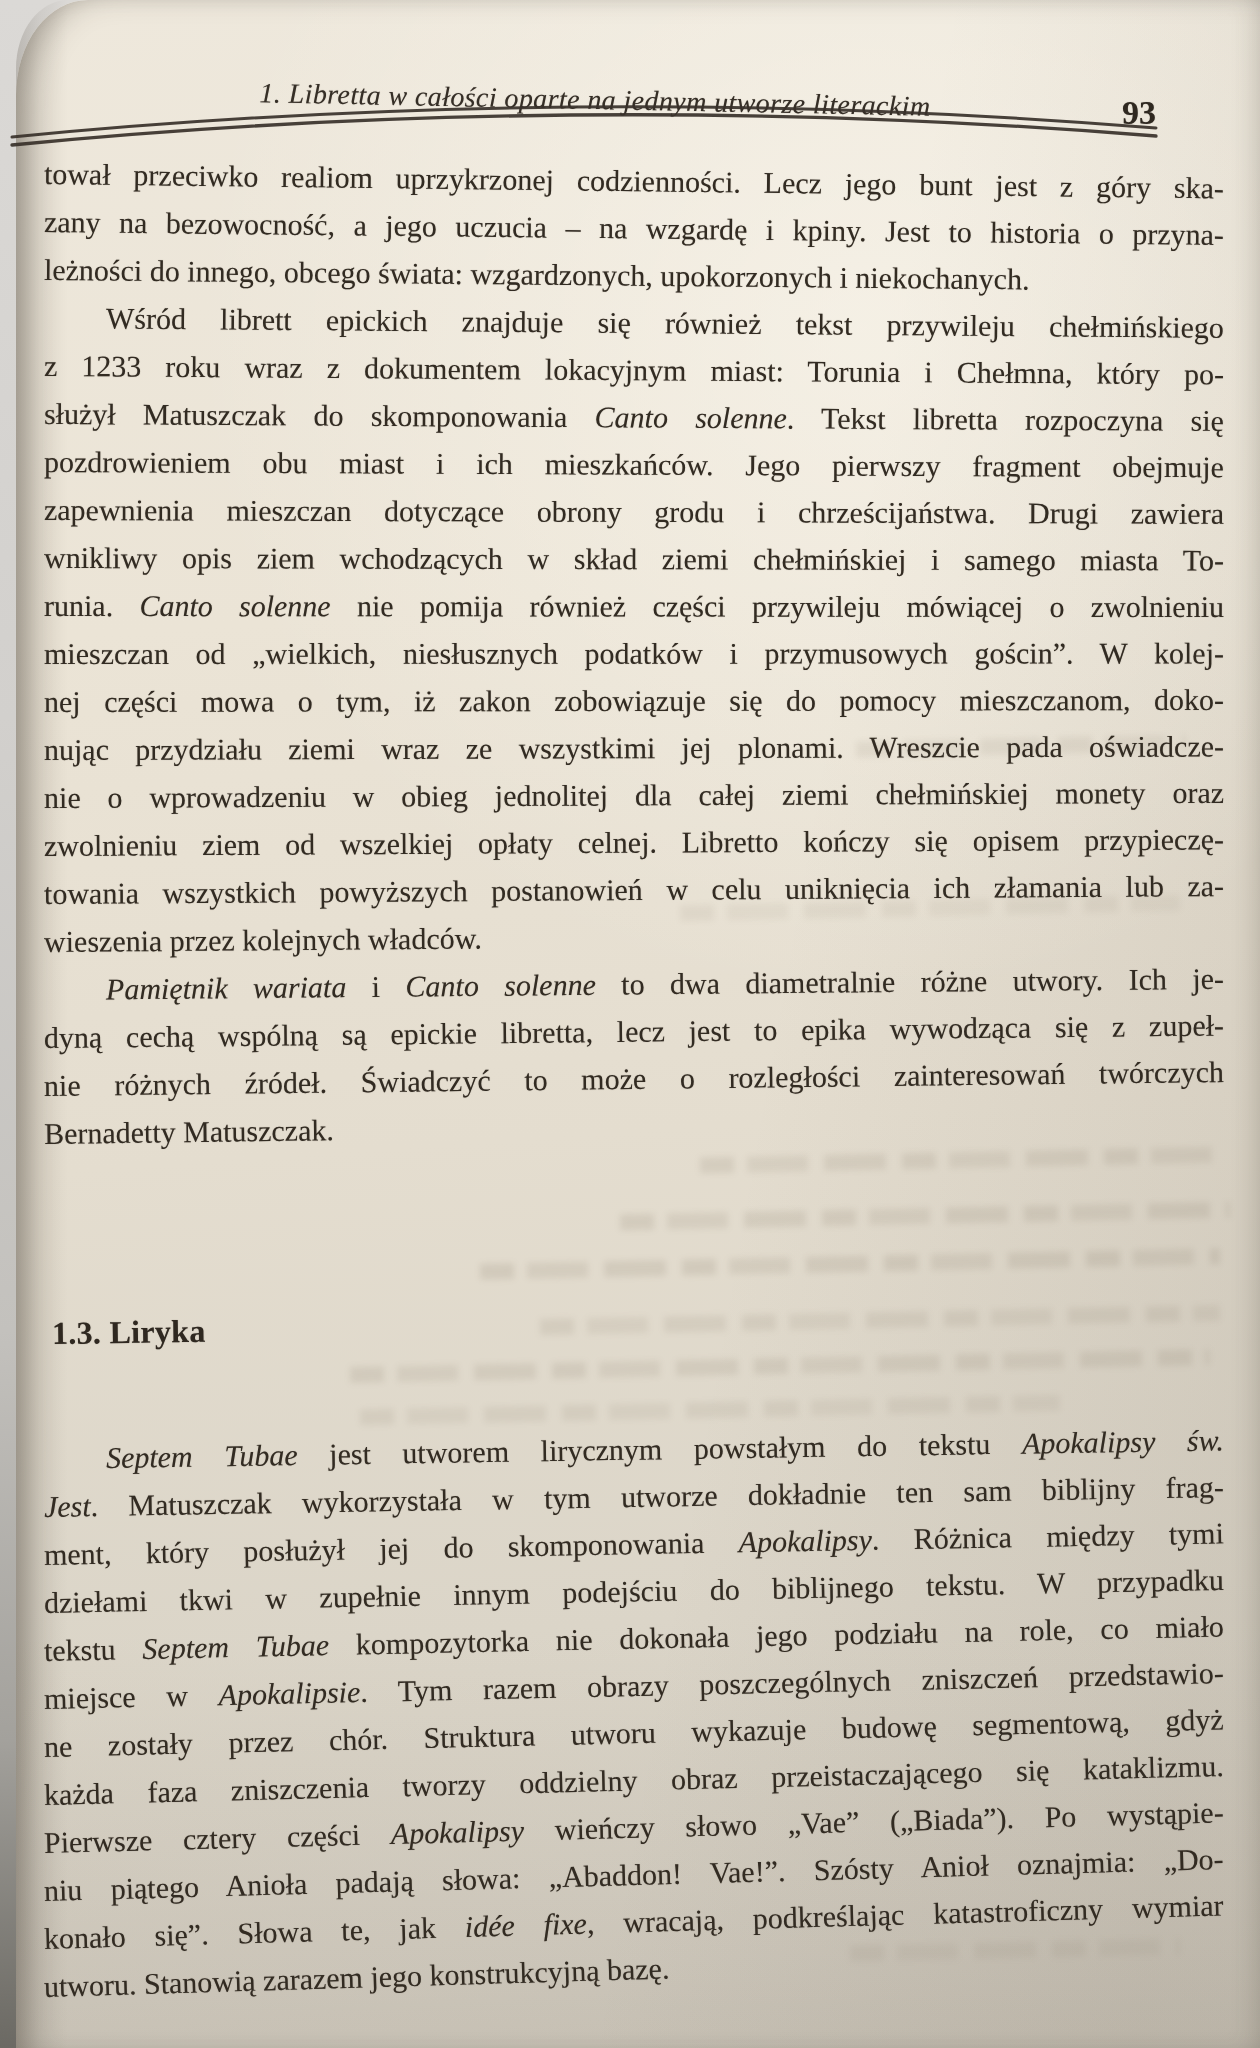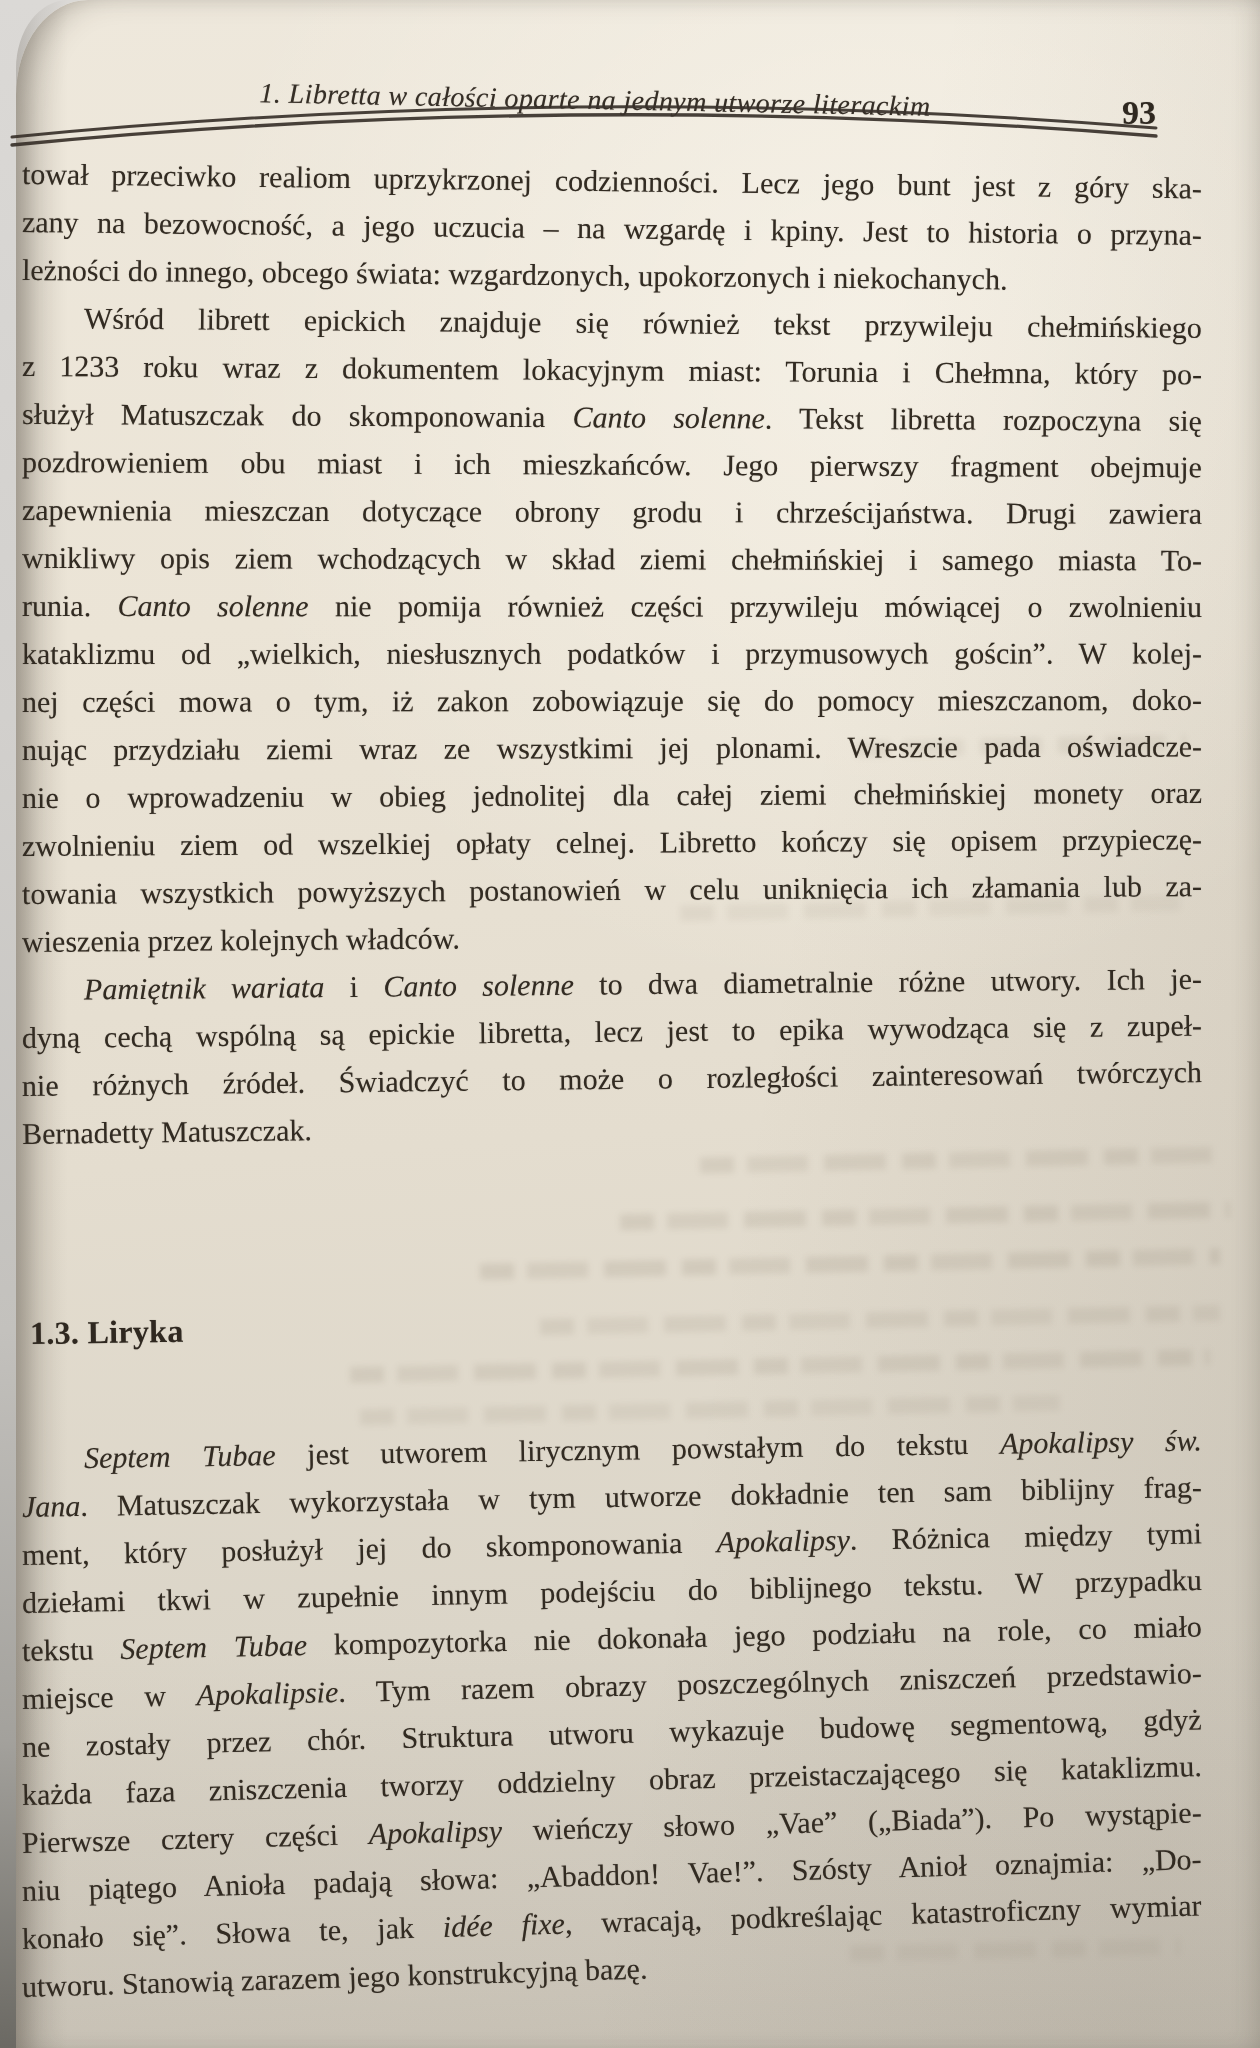--- a/index.html
+++ b/index.html
@@ -30,21 +30,21 @@
   .header-title{
     position:absolute;top:84px;left:40px;right:110px;text-align:center;
     font-style:italic;font-size:28px;letter-spacing:.4px;color:#352e26;
     transform:rotate(1.15deg);text-shadow:0 0 1px rgba(53,46,38,.4);
   }
   .page-number{
     position:absolute;top:94px;left:1122px;font-size:34px;font-weight:bold;color:#2f2820;
     text-shadow:0 0 1px rgba(47,40,32,.4);
   }
   .rule-svg{position:absolute;left:0;top:0;z-index:2;}
-  #body{position:absolute;left:22px;top:150px;width:1180px;}
+  #body{position:absolute;left:44px;top:150px;width:1180px;}
   .line{
     font-size:30px;line-height:47.5px;height:48px;overflow:hidden;
     text-align:justify;text-align-last:justify;
     transform-origin:0 50%;
     text-shadow:0 0 1px rgba(50,42,34,.38);
     white-space:normal;
   }
   .line.last{text-align-last:left;}
   .line.indent{text-indent:62px;}
   .it{font-style:italic;}
@@ -89,34 +89,34 @@
         <div class="line" style="transform: rotate(0.7deg);">tował przeciwko realiom uprzykrzonej codzienności. Lecz jego bunt jest z góry ska-</div>
         <div class="line" style="transform: rotate(0.63deg);">zany na bezowocność, a jego uczucia – na wzgardę i kpiny. Jest to historia o przyna-</div>
         <div class="line last" style="transform: rotate(0.55deg);">leżności do innego, obcego świata: wzgardzonych, upokorzonych i niekochanych.</div>
         <div class="line indent" style="transform: rotate(0.48deg);">Wśród librett epickich znajduje się również tekst przywileju chełmińskiego</div>
         <div class="line" style="transform: rotate(0.41deg);">z 1233 roku wraz z dokumentem lokacyjnym miast: Torunia i Chełmna, który po-</div>
         <div class="line" style="transform: rotate(0.34deg);">służył Matuszczak do skomponowania <span class="it">Canto solenne</span>. Tekst libretta rozpoczyna się</div>
         <div class="line" style="transform: rotate(0.26deg);">pozdrowieniem obu miast i ich mieszkańców. Jego pierwszy fragment obejmuje</div>
         <div class="line" style="transform: rotate(0.19deg);">zapewnienia mieszczan dotyczące obrony grodu i chrześcijaństwa. Drugi zawiera</div>
         <div class="line" style="transform: rotate(0.12deg);">wnikliwy opis ziem wchodzących w skład ziemi chełmińskiej i samego miasta To-</div>
         <div class="line" style="transform: rotate(0.05deg);">runia. <span class="it">Canto solenne</span> nie pomija również części przywileju mówiącej o zwolnieniu</div>
-        <div class="line" style="transform: rotate(-0.03deg);">kataklizmu od „wielkich, niesłusznych podatków i przymusowych gościn”. W kolej-</div>
+        <div class="line" style="transform: rotate(-0.03deg);">mieszczan od „wielkich, niesłusznych podatków i przymusowych gościn”. W kolej-</div>
         <div class="line" style="transform: rotate(-0.1deg);">nej części mowa o tym, iż zakon zobowiązuje się do pomocy mieszczanom, doko-</div>
         <div class="line" style="transform: rotate(-0.17deg);">nując przydziału ziemi wraz ze wszystkimi jej plonami. Wreszcie pada oświadcze-</div>
         <div class="line" style="transform: rotate(-0.25deg);">nie o wprowadzeniu w obieg jednolitej dla całej ziemi chełmińskiej monety oraz</div>
         <div class="line" style="transform: rotate(-0.32deg);">zwolnieniu ziem od wszelkiej opłaty celnej. Libretto kończy się opisem przypieczę-</div>
         <div class="line" style="transform: rotate(-0.39deg);">towania wszystkich powyższych postanowień w celu uniknięcia ich złamania lub za-</div>
         <div class="line last" style="transform: rotate(-0.46deg);">wieszenia przez kolejnych władców.</div>
         <div class="line indent" style="transform: rotate(-0.54deg);"><span class="it">Pamiętnik wariata</span> i <span class="it">Canto solenne</span> to dwa diametralnie różne utwory. Ich je-</div>
         <div class="line" style="transform: rotate(-0.61deg);">dyną cechą wspólną są epickie libretta, lecz jest to epika wywodząca się z zupeł-</div>
         <div class="line" style="transform: rotate(-0.68deg);">nie różnych źródeł. Świadczyć to może o rozległości zainteresowań twórczych</div>
         <div class="line last" style="transform: rotate(-0.75deg);">Bernadetty Matuszczak.</div>
         <div class="section-heading" style="transform: rotate(-0.83deg);">1.3. Liryka</div>
         <div class="line indent" style="transform: rotate(-0.9deg);"><span class="it">Septem Tubae</span> jest utworem lirycznym powstałym do tekstu <span class="it">Apokalipsy św.</span></div>
-        <div class="line" style="transform: rotate(-0.97deg);"><span class="it">Jana</span>. Matuszczak wykorzystała w tym utworze dokładnie ten sam biblijny frag-</div>
+        <div class="line" style="transform: rotate(-0.97deg);"><span class="it">Jest</span>. Matuszczak wykorzystała w tym utworze dokładnie ten sam biblijny frag-</div>
         <div class="line" style="transform: rotate(-1.05deg);">ment, który posłużył jej do skomponowania <span class="it">Apokalipsy</span>. Różnica między tymi</div>
         <div class="line" style="transform: rotate(-1.12deg);">dziełami tkwi w zupełnie innym podejściu do biblijnego tekstu. W przypadku</div>
         <div class="line" style="transform: rotate(-1.19deg);">tekstu <span class="it">Septem Tubae</span> kompozytorka nie dokonała jego podziału na role, co miało</div>
         <div class="line" style="transform: rotate(-1.26deg);">miejsce w <span class="it">Apokalipsie</span>. Tym razem obrazy poszczególnych zniszczeń przedstawio-</div>
         <div class="line" style="transform: rotate(-1.34deg);">ne zostały przez chór. Struktura utworu wykazuje budowę segmentową, gdyż</div>
         <div class="line" style="transform: rotate(-1.41deg);">każda faza zniszczenia tworzy oddzielny obraz przeistaczającego się kataklizmu.</div>
         <div class="line" style="transform: rotate(-1.48deg);">Pierwsze cztery części <span class="it">Apokalipsy</span> wieńczy słowo „Vae” („Biada”). Po wystąpie-</div>
         <div class="line" style="transform: rotate(-1.55deg);">niu piątego Anioła padają słowa: „Abaddon! Vae!”. Szósty Anioł oznajmia: „Do-</div>
         <div class="line" style="transform: rotate(-1.63deg);">konało się”. Słowa te, jak <span class="it">idée fixe</span>, wracają, podkreślając katastroficzny wymiar</div>
         <div class="line last" style="transform: rotate(-1.7deg);">utworu. Stanowią zarazem jego konstrukcyjną bazę.</div>

